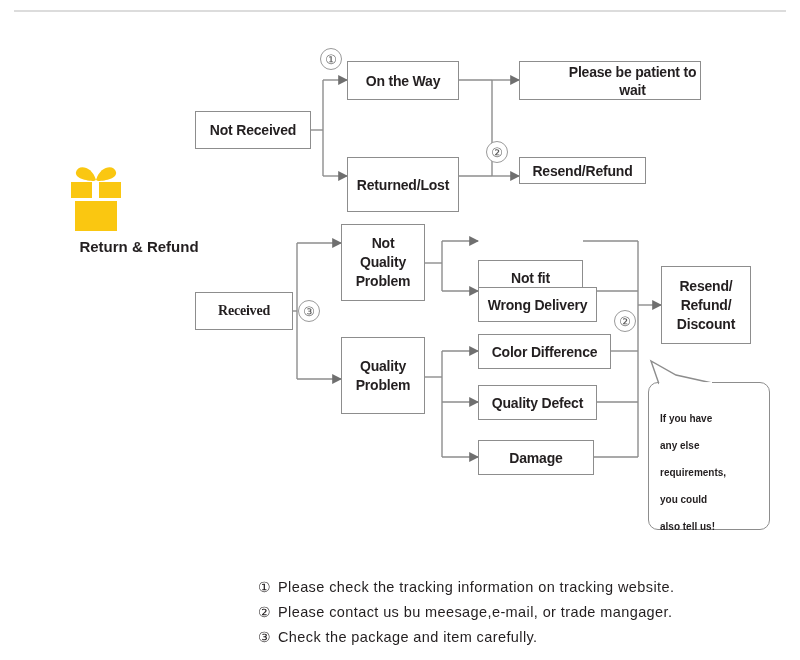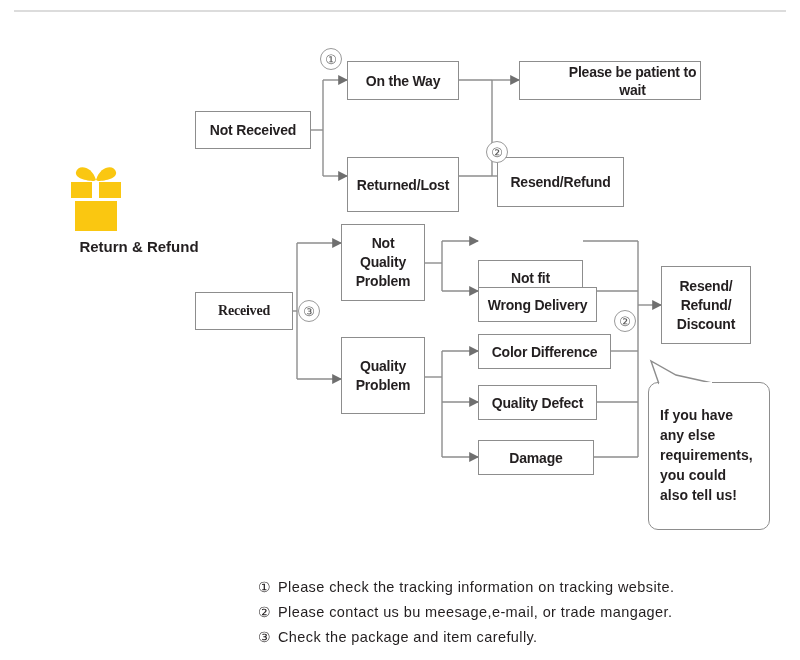--- a/index.html
+++ b/index.html
@@ -89,22 +89,22 @@
     box-sizing: border-box;
     border: 1px solid #8d8d8d;
     border-radius: 10px;
     background: #ffffff;
   }
   #bubble-text {
     position: absolute;
     left: 660px;
     top: 405px;
     width: 104px;
-    font-size: 14px;
-    line-height: 20px;
+    font-size: 10px;
+    line-height: 27px;
     font-weight: bold;
     color: #231f20;
     white-space: pre-line;
   }
   
   #notes {
     position: absolute;
     left: 258px;
     top: 575px;
     width: 520px;
@@ -212,21 +212,21 @@
   <div class="marker" style="left:320px; top:48px;">①</div>
 
   <div class="fbox" style="left:347px; top:61px; width:112px; height:39px;">On the Way</div>
 
   <div class="fbox" style="left:347px; top:157px; width:112px; height:55px;">Returned/Lost</div>
 
   <div class="fbox" style="left:519px; top:61px; width:182px; height:39px;padding-left:45px;">Please be patient to wait</div>
 
   <div class="marker" style="left:486px; top:141px;">②</div>
 
-  <div class="fbox" style="left:497px; top:157px; width:127px; height:50px;">Resend/Refund</div>
+  <div class="fbox" style="left:519px; top:157px; width:127px; height:27px;">Resend/Refund</div>
 
   <div class="fbox" style="left:195px; top:292px; width:98px; height:38px;font-family:Liberation Serif, serif;">Received</div>
 
   <div class="marker" style="left:298px; top:300px;">③</div>
 
   <div class="fbox multi" style="left:341px; top:224px; width:84px; height:77px; line-height:19px;">Not
 Quality
 Problem</div>
 
   <div class="fbox multi" style="left:341px; top:337px; width:84px; height:77px; line-height:19px;">Quality

